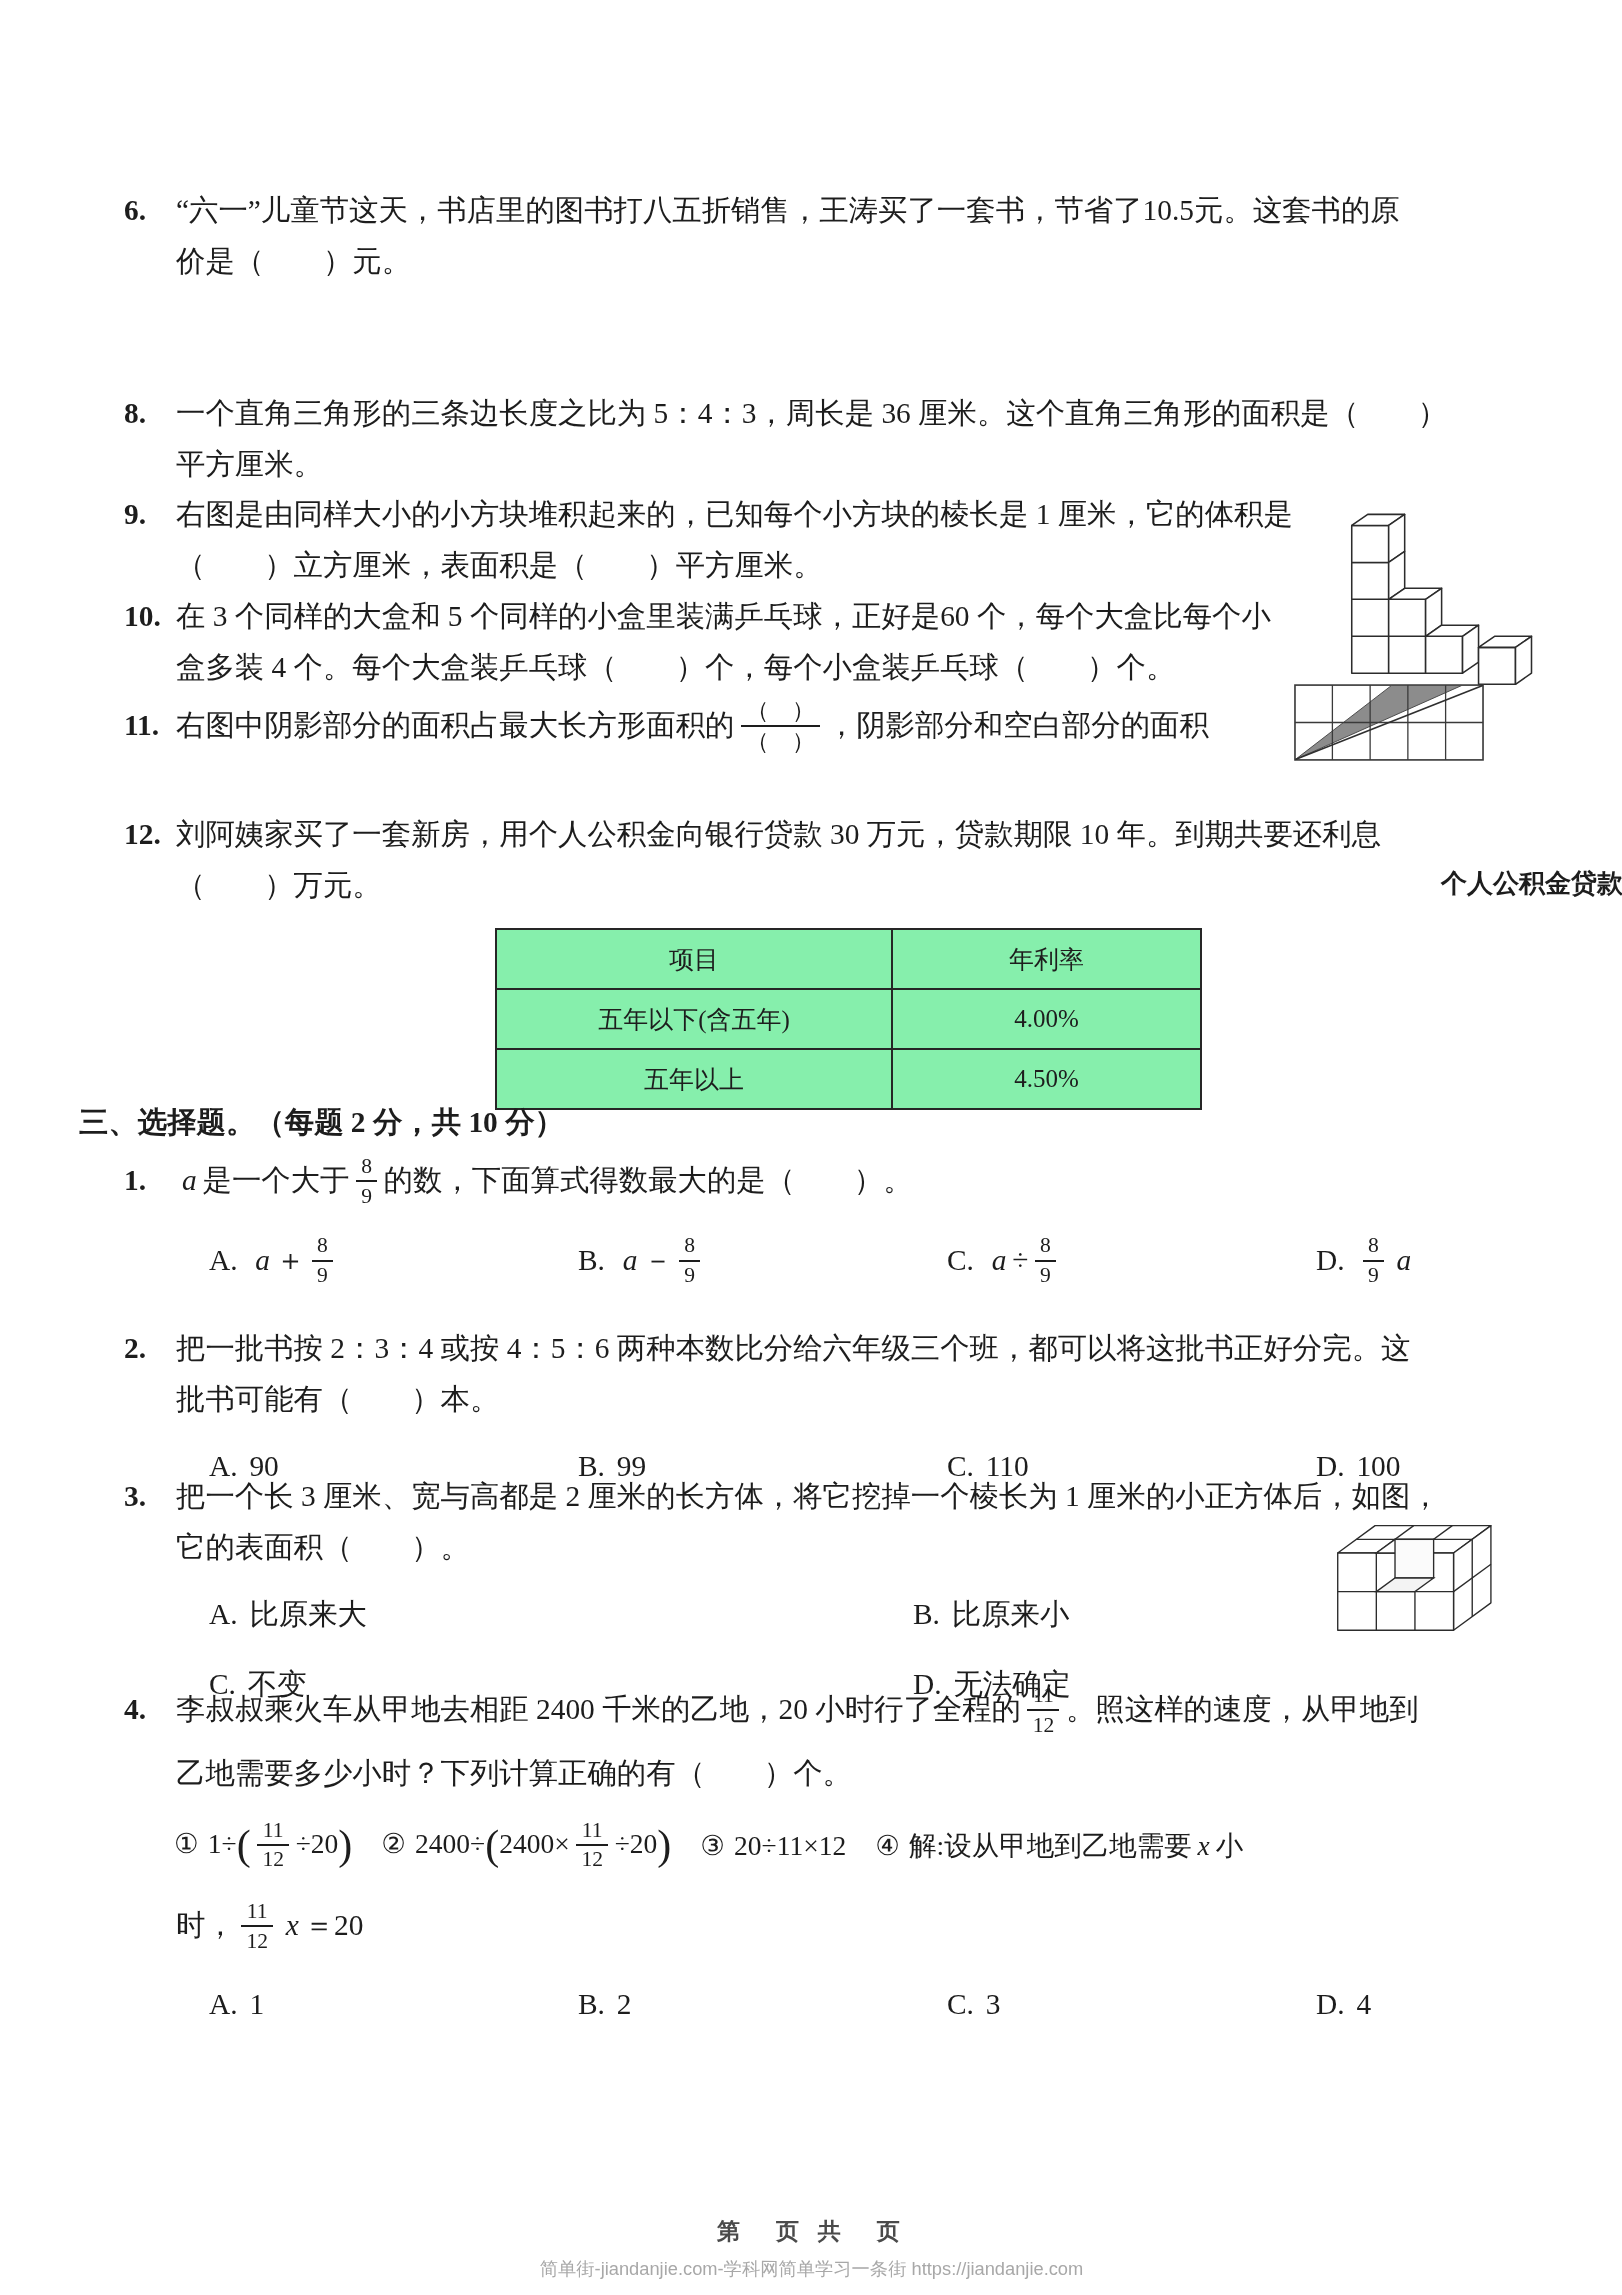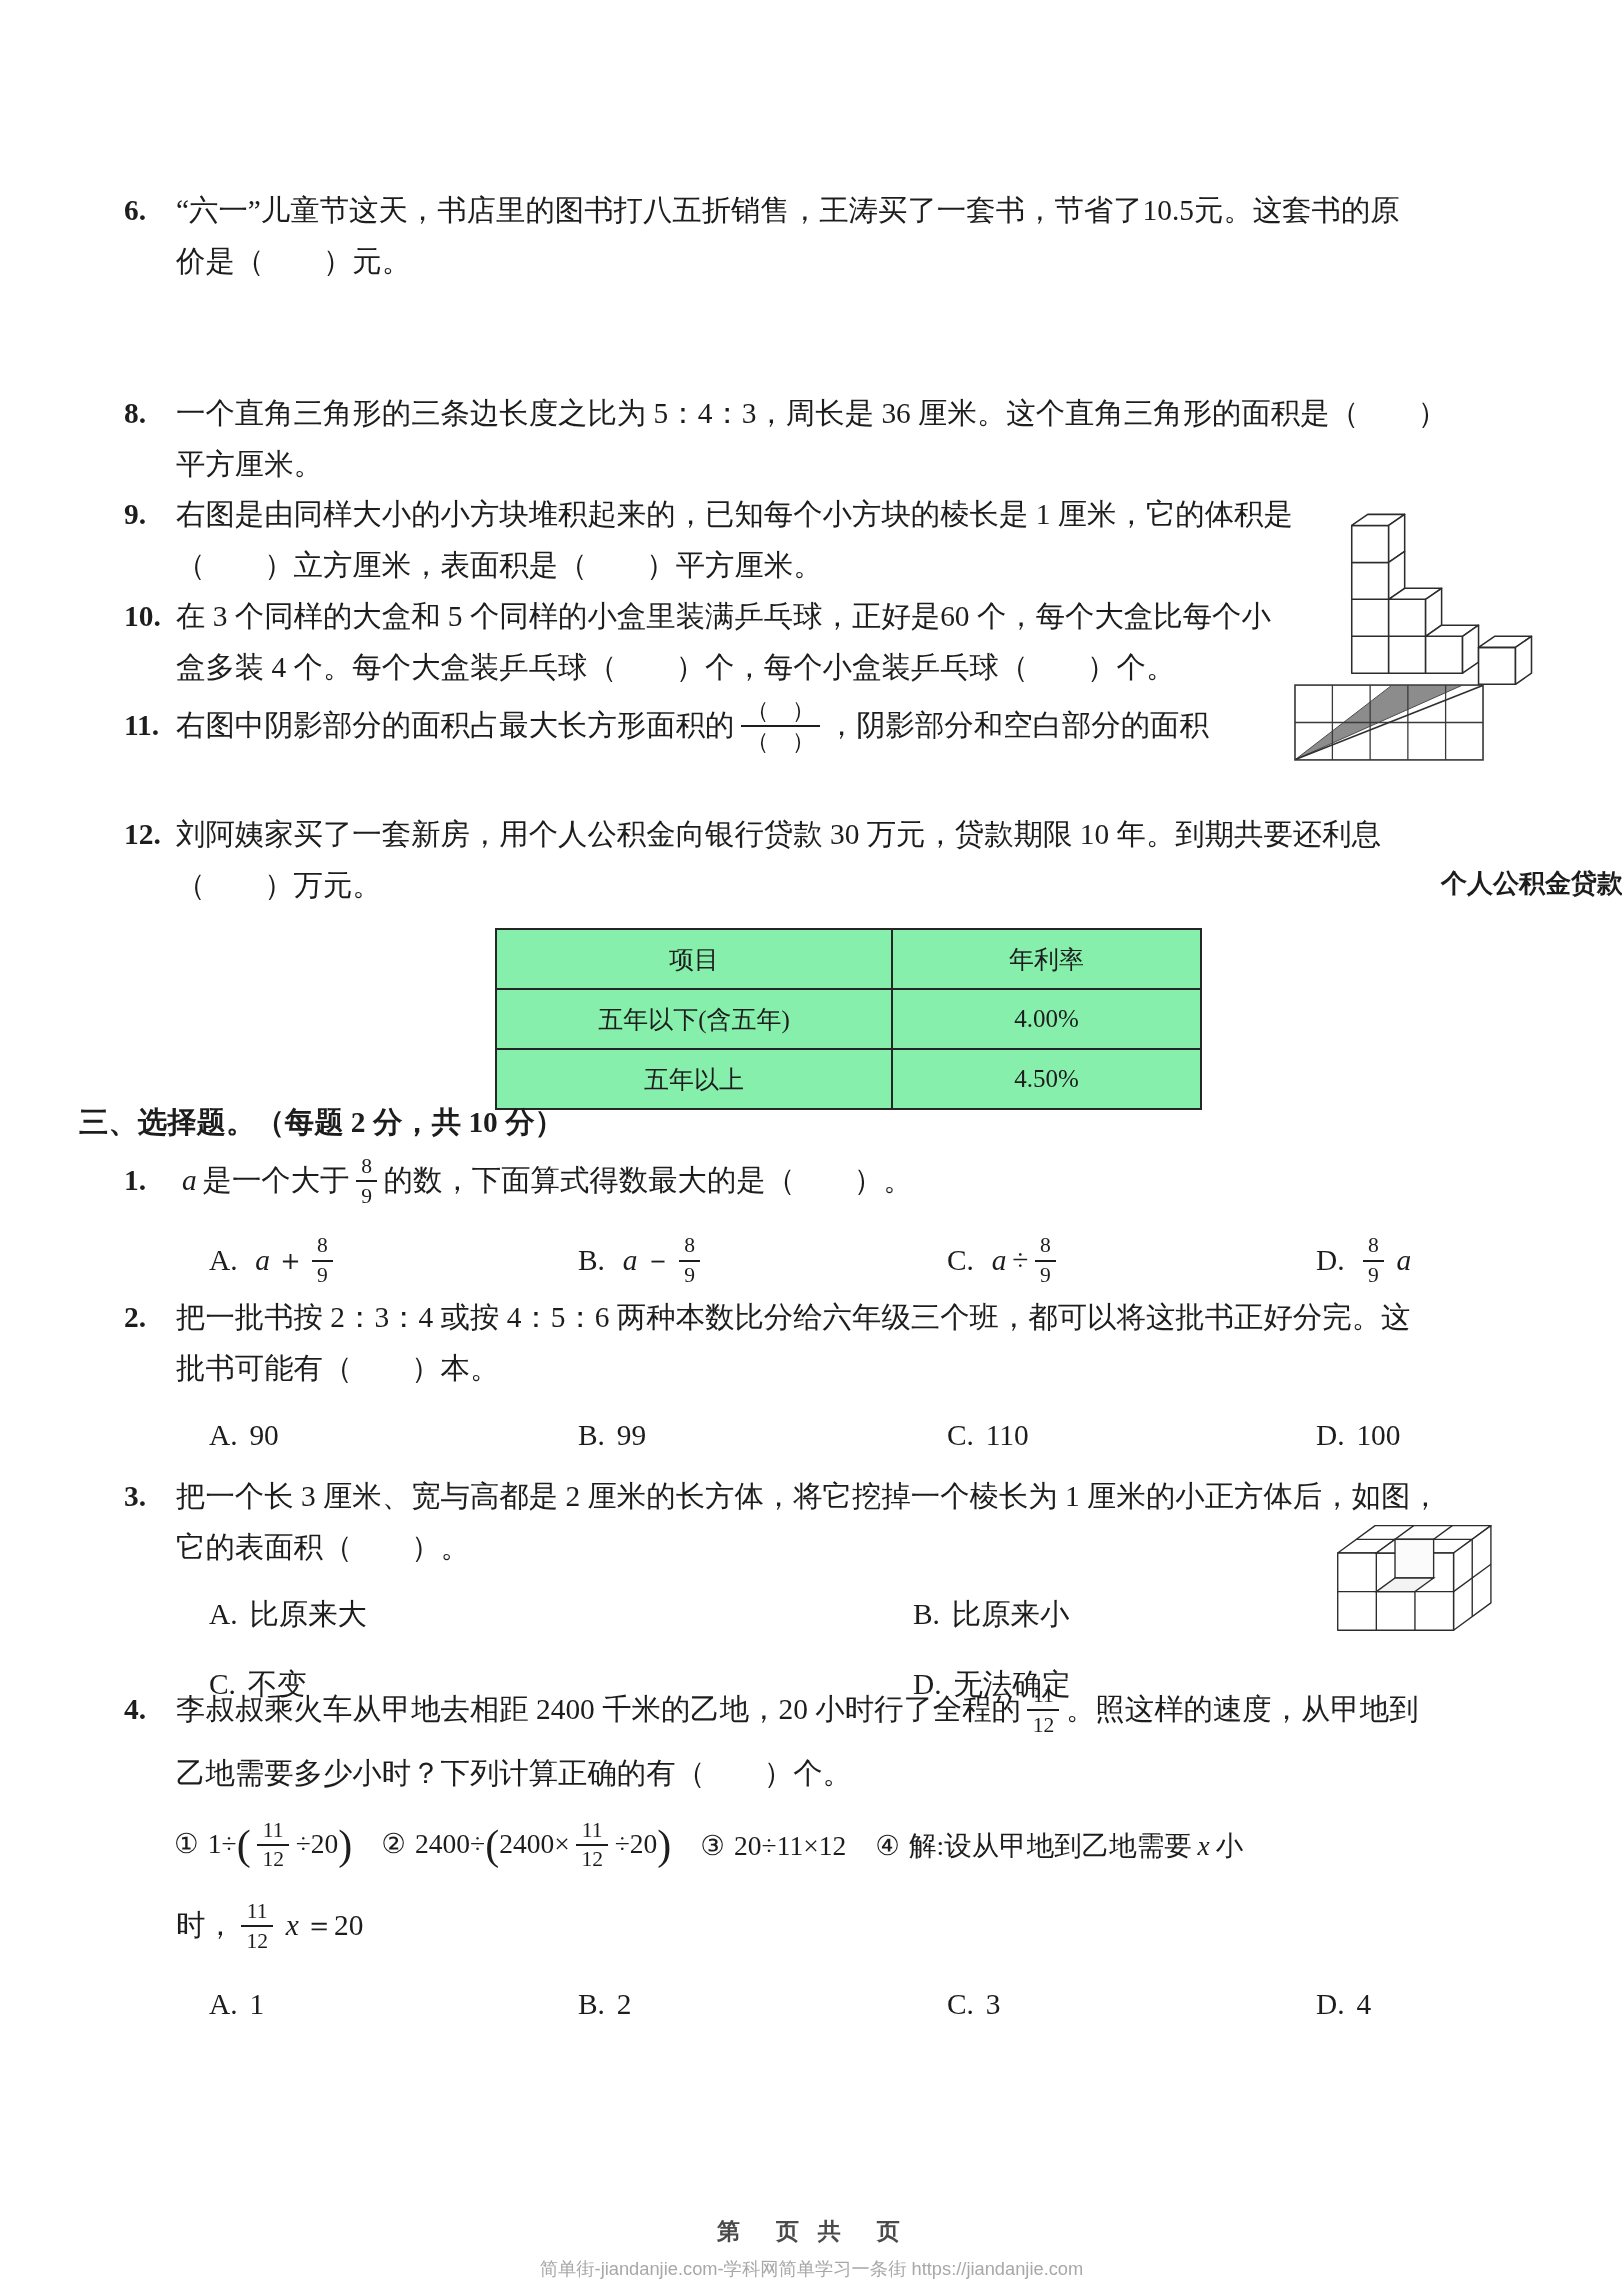--- a/index.html
+++ b/index.html
@@ -110,21 +110,21 @@
   <div class="q" style="top:1142px">
     <div class="qline tall"><span class="qnum">1.</span><span class="mvar">a</span><span>是一个大于</span><span class="frac"><span class="num">8</span><span class="den">9</span></span><span>的数，下面算式得数最大的是（　　）。</span></div>
     <div class="opts">
       <span class="opt"><span class="olabel">A.</span><span class="mvar">a</span><span>＋</span><span class="frac"><span class="num">8</span><span class="den">9</span></span></span>
       <span class="opt"><span class="olabel">B.</span><span class="mvar">a</span><span>－</span><span class="frac"><span class="num">8</span><span class="den">9</span></span></span>
       <span class="opt"><span class="olabel">C.</span><span class="mvar">a</span><span>÷</span><span class="frac"><span class="num">8</span><span class="den">9</span></span></span>
       <span class="opt"><span class="olabel">D.</span><span class="frac"><span class="num">8</span><span class="den">9</span></span><span class="mvar">a</span></span>
     </div>
   </div>
 
-  <div class="q" style="top:1292px">
+  <div class="q" style="top:1323px">
     <div class="qline"><span class="qnum">2.</span><span>把一批书按 2：3：4 或按 4：5：6 两种本数比分给六年级三个班，都可以将这批书正好分完。这</span></div>
     <div class="qline cont">批书可能有（　　）本。</div>
     <div class="opts">
       <span class="opt"><span class="olabel">A.</span><span>90</span></span>
       <span class="opt"><span class="olabel">B.</span><span>99</span></span>
       <span class="opt"><span class="olabel">C.</span><span>110</span></span>
       <span class="opt"><span class="olabel">D.</span><span>100</span></span>
     </div>
   </div>
 

